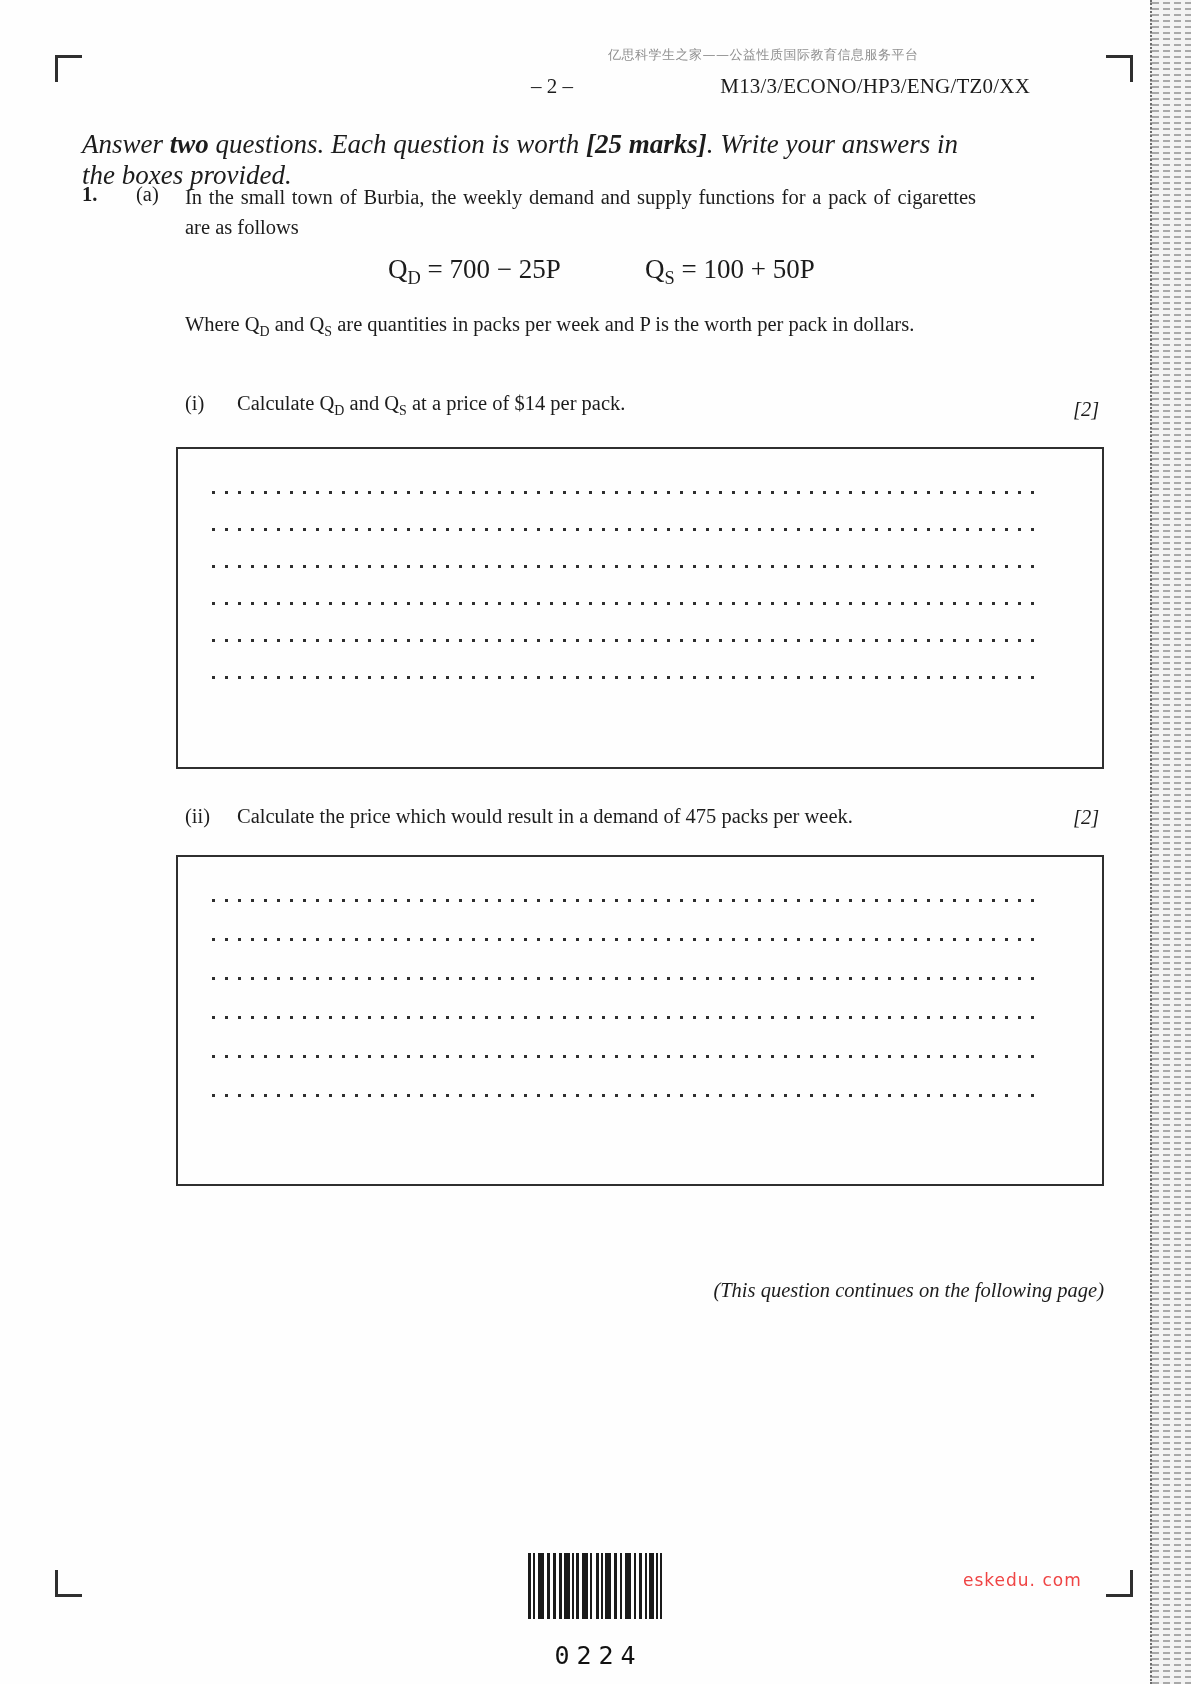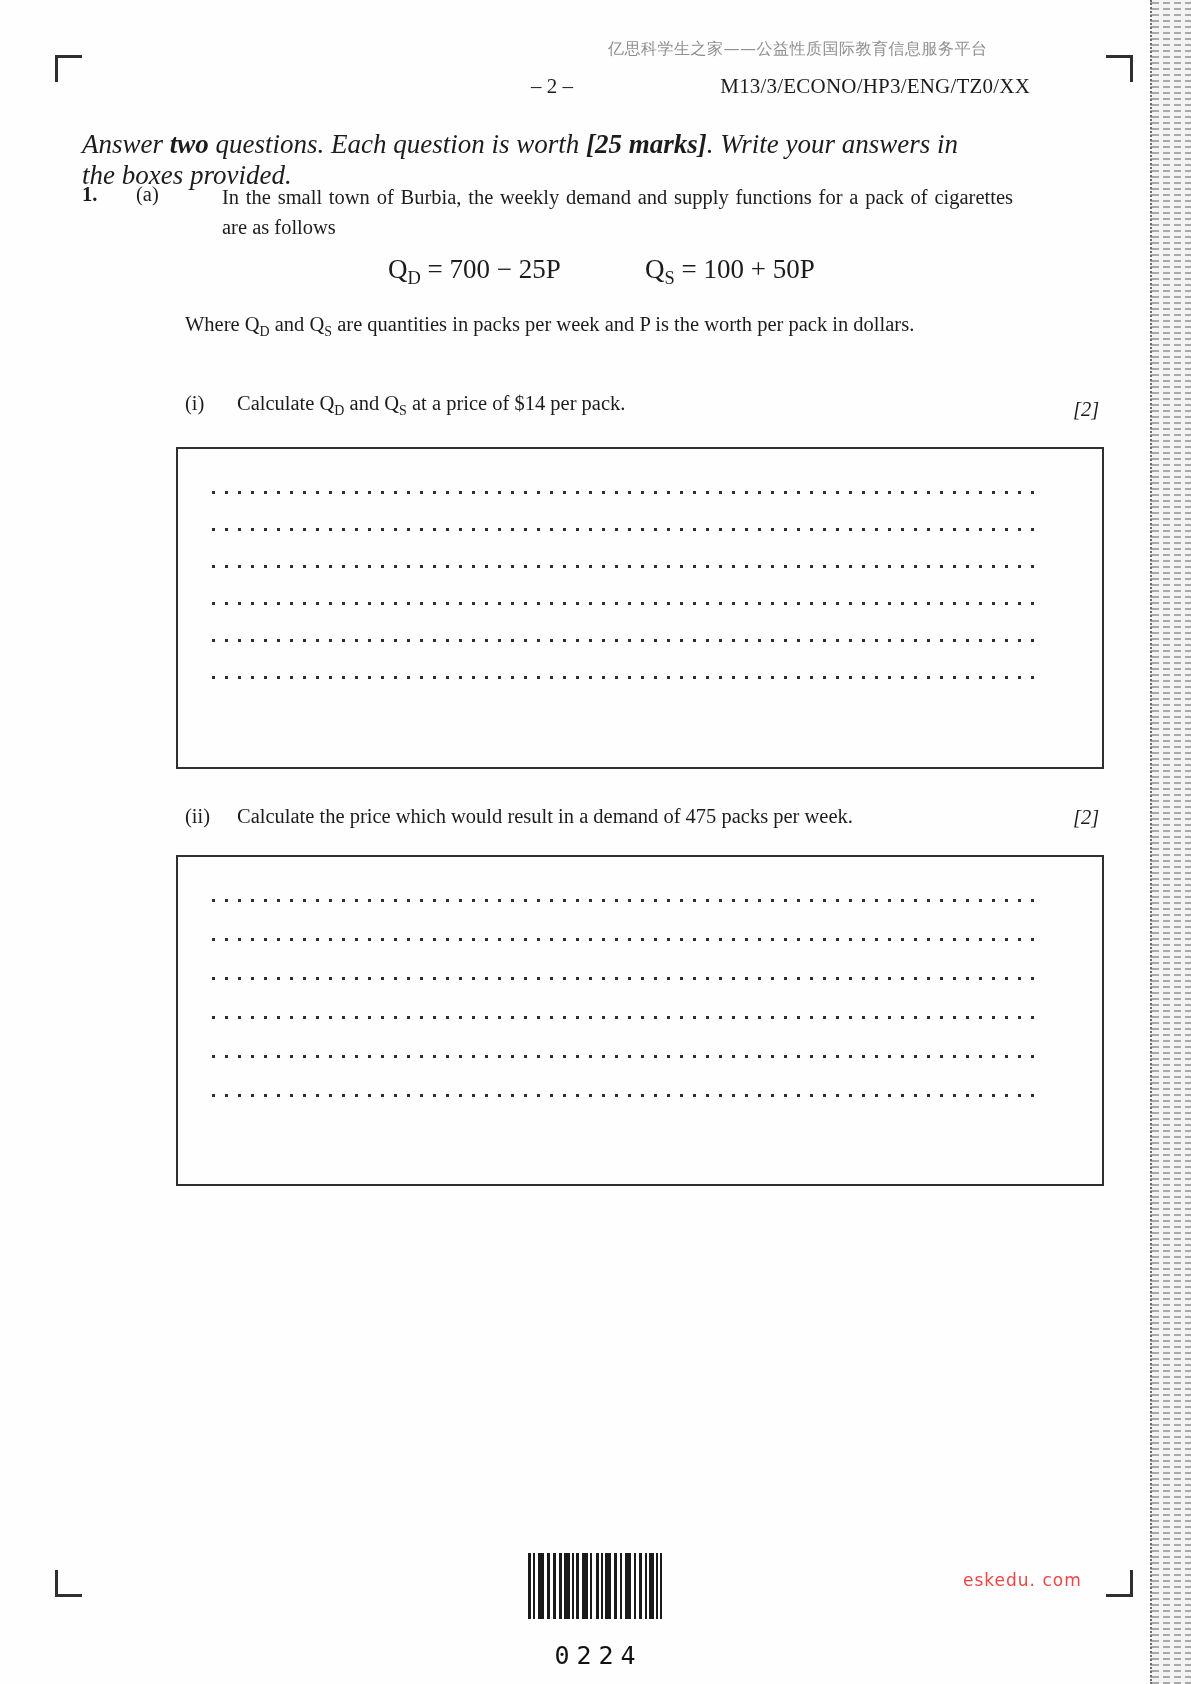--- a/index.html
+++ b/index.html
@@ -18,33 +18,33 @@
     box-sizing:border-box;
   }
   
   .corner{position:absolute;width:27px;height:27px;box-sizing:border-box;}
   .corner.tl{left:55px;top:55px;border-top:3px solid #2f2f2f;border-left:3px solid #2f2f2f;}
   .corner.tr{left:1106px;top:55px;border-top:3px solid #2f2f2f;border-right:3px solid #2f2f2f;}
   .corner.bl{left:55px;top:1570px;border-bottom:3px solid #2f2f2f;border-left:3px solid #2f2f2f;}
   .corner.br{left:1106px;top:1570px;border-bottom:3px solid #2f2f2f;border-right:3px solid #2f2f2f;}
 
   .header-cn{
-    position:absolute;left:608px;top:39px;width:380px;
-    font-family:"DejaVu Sans", sans-serif;font-size:16px;color:#8f8f8f;letter-spacing:.5px;
+    position:absolute;left:608px;top:46px;width:380px;
+    font-family:"DejaVu Sans", sans-serif;font-size:13px;color:#8f8f8f;letter-spacing:.5px;
     white-space:nowrap;
   }
   .page-num{position:absolute;left:531px;top:74px;font-size:21px;}
   .paper-code{position:absolute;right:161px;top:74px;font-size:21px;letter-spacing:.2px;}
 
   .instructions{position:absolute;left:82px;top:129px;width:915px;font-size:27px;font-style:italic;}
   .instructions b{font-weight:bold;}
 
   .q-number{position:absolute;left:82px;top:183px;font-size:20.5px;font-weight:bold;}
   .part-a-label{position:absolute;left:136px;top:183px;font-size:20.5px;}
-  .q-intro{position:absolute;left:185px;top:183px;width:791px;font-size:20.5px;line-height:1.45;text-align:justify;margin-left:37px;}
+  .q-intro{position:absolute;left:185px;top:183px;width:791px;font-size:20.5px;line-height:1.45;text-align:justify;}
 
   .equation{position:absolute;top:254px;font-size:27px;white-space:nowrap;}
   .eq-demand{left:388px;}
   .eq-supply{left:645px;}
   .equation sub,.inline-q sub{font-size:68%;line-height:0;}
 
   .where-line{position:absolute;left:185px;top:313px;font-size:20.5px;white-space:nowrap;}
 
   .subq{position:absolute;font-size:20.5px;}
   .subq-label-i{left:185px;top:392px;}
@@ -127,20 +127,21 @@
 
   <div class="answer-box box-ii">
     <div class="dotline"></div>
     <div class="dotline"></div>
     <div class="dotline"></div>
     <div class="dotline"></div>
     <div class="dotline"></div>
     <div class="dotline"></div>
   </div>
 
+  <div class="continues-note">(This question continues on the following page)</div>
 
   <div class="barcode-wrap">
     <svg width="134" height="66" viewBox="0 0 134 66" aria-hidden="true">
       <g fill="#1a1a1a">
         <rect x="0" y="0" width="3" height="66"></rect>
           <rect x="5" y="0" width="2" height="66"></rect>
         <rect x="10" y="0" width="6" height="66"></rect>
           <rect x="19" y="0" width="3" height="66"></rect>
         <rect x="25" y="0" width="3" height="66"></rect>
           <rect x="31" y="0" width="3" height="66"></rect>

